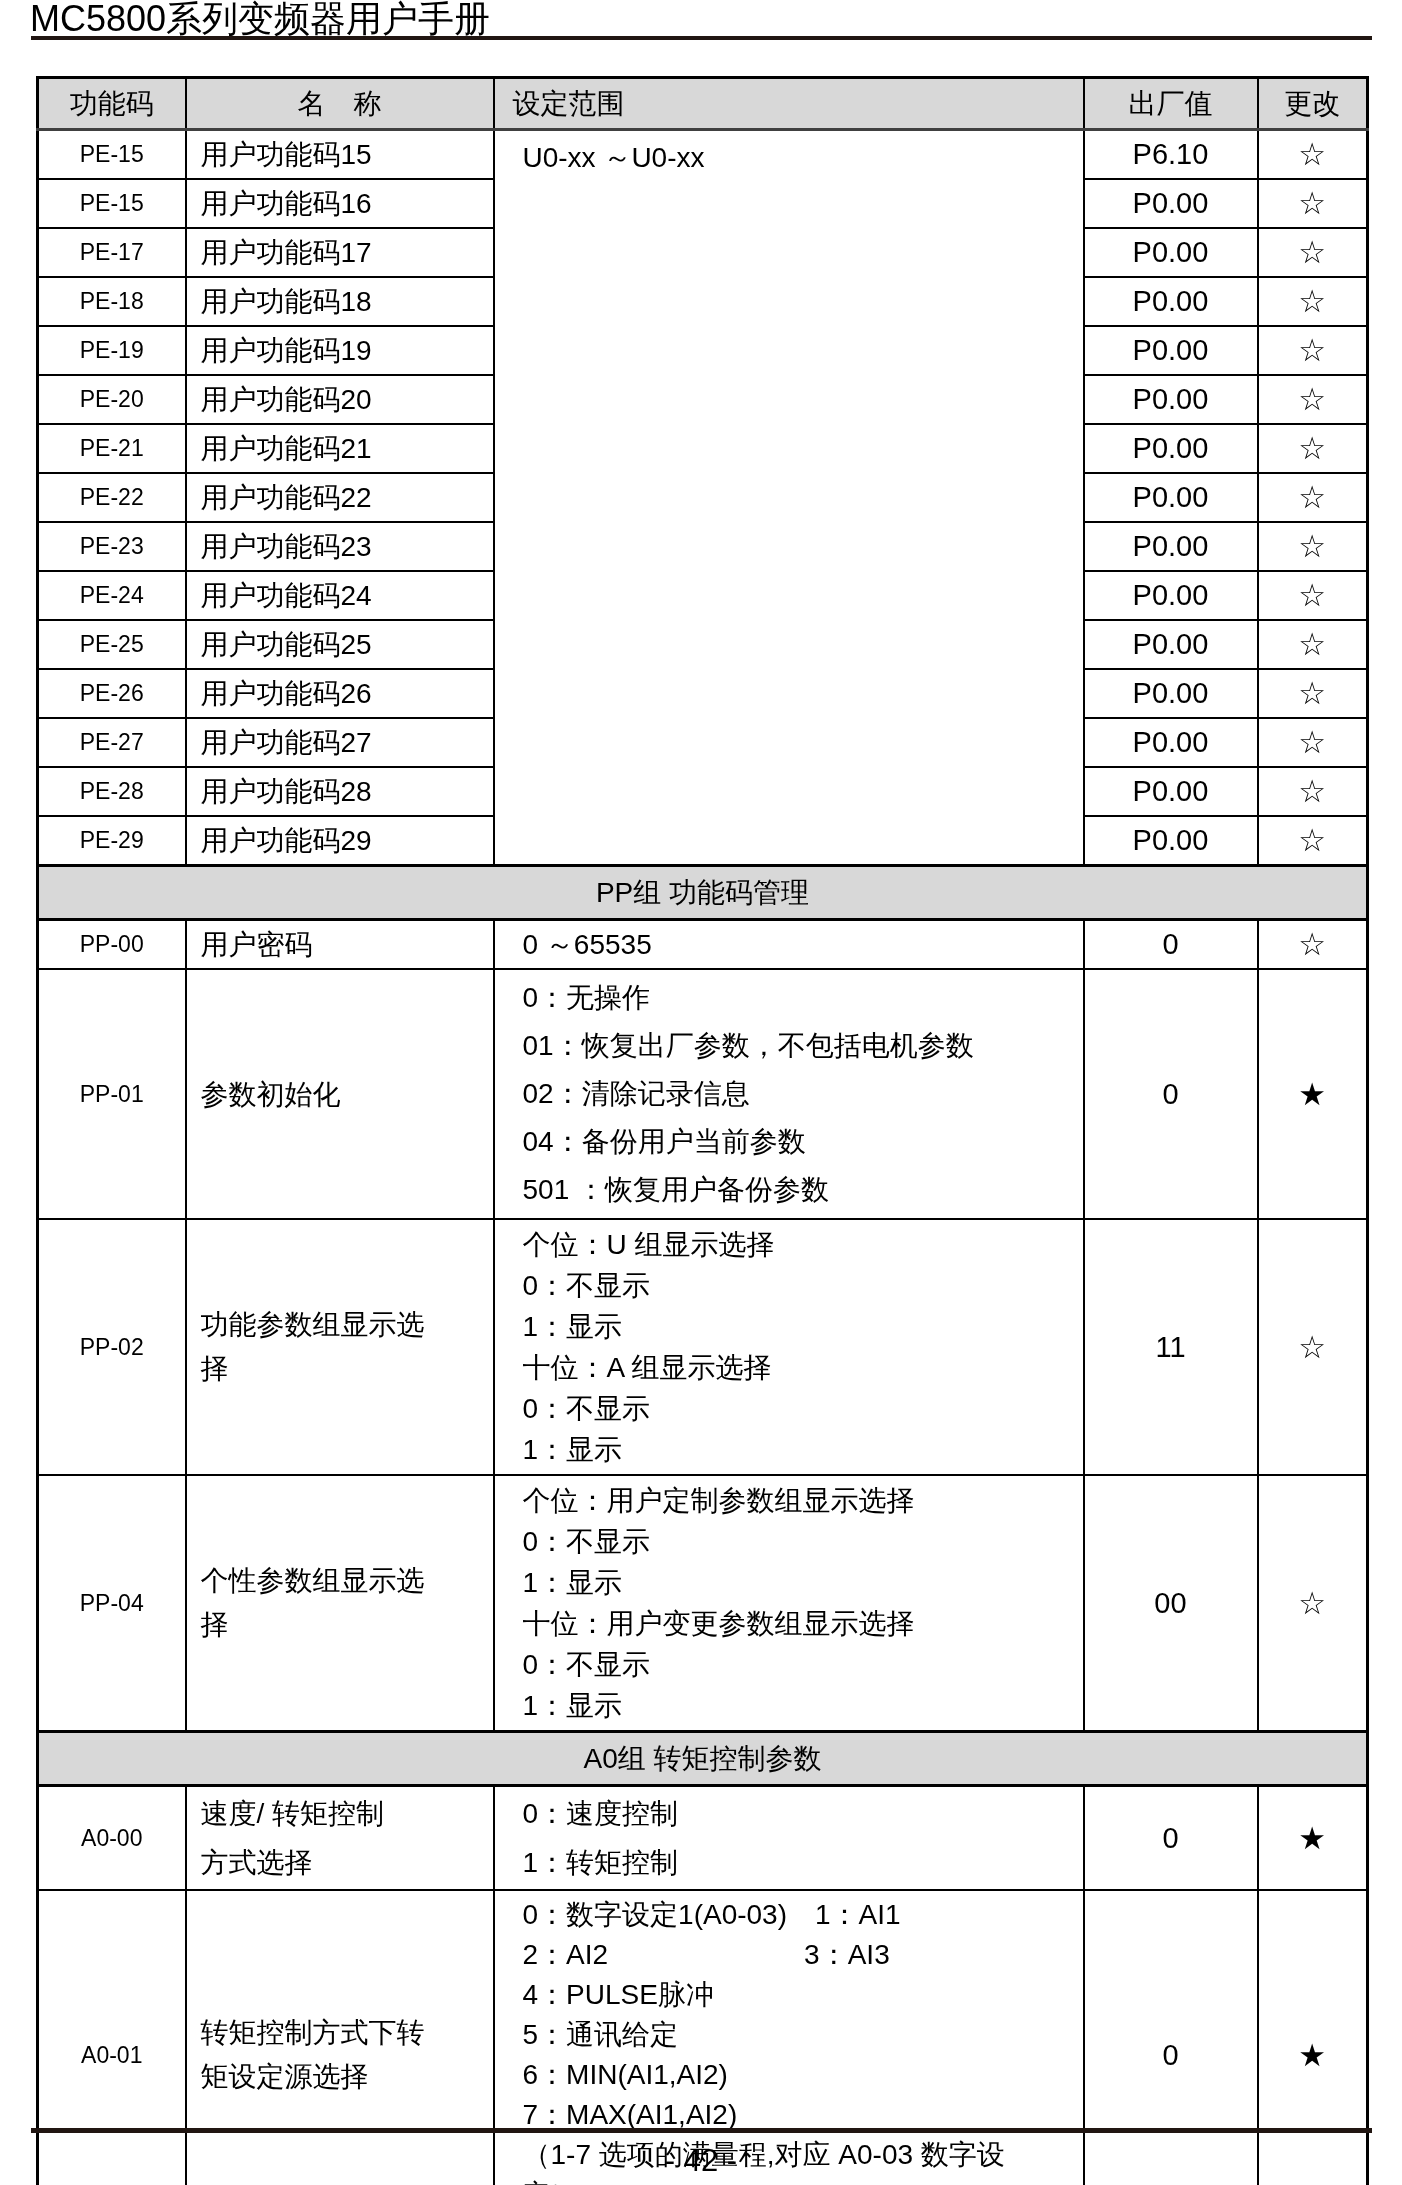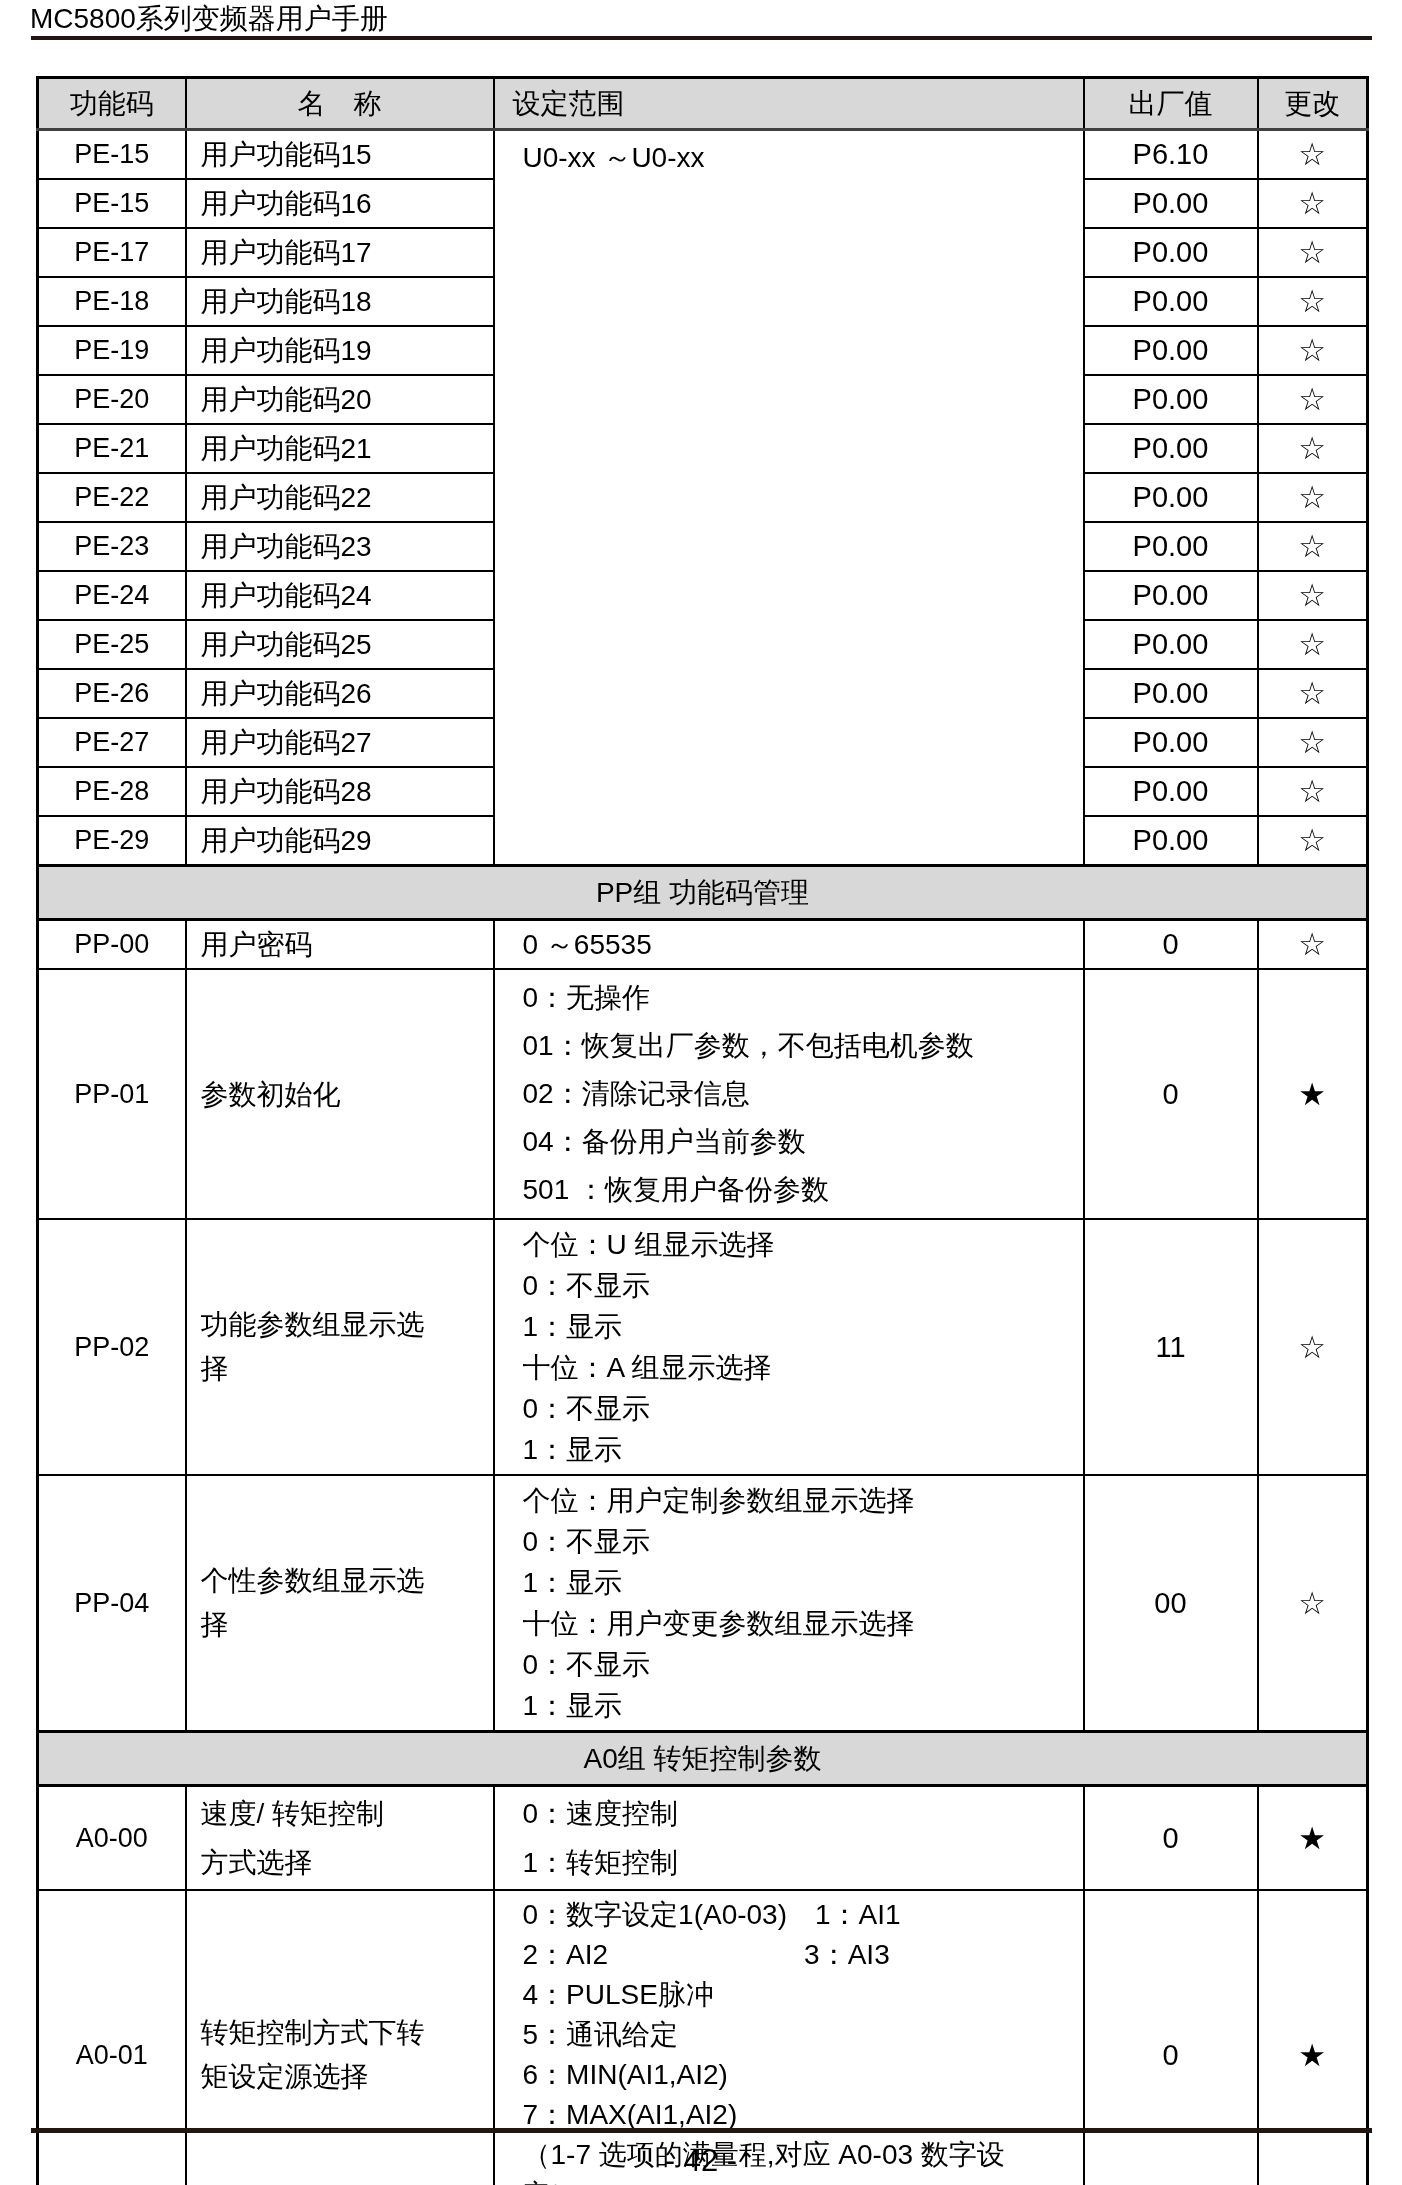--- a/index.html
+++ b/index.html
@@ -2,21 +2,21 @@
 <html><head>
 <meta charset="utf-8">
 <style>
   html,body{margin:0;padding:0;}
   body{
     width:1402px;height:2185px;position:relative;background:#ffffff;
     font-family:"Liberation Sans","DejaVu Sans",sans-serif;color:#000;
     -webkit-font-smoothing:antialiased;
   }
   .page-title{
-    position:absolute;left:30px;top:2px;font-size:28px;line-height:34px;color:#000;
+    position:absolute;left:30px;top:2px;font-size:36px;line-height:34px;color:#000;
     letter-spacing:0px;white-space:nowrap;
   }
   .top-rule{position:absolute;left:31px;width:1341px;top:36px;height:4px;background:#211612;}
   .bottom-rule{position:absolute;left:31px;width:1341px;top:2128px;height:5px;background:#211612;}
   .page-number{position:absolute;left:0;top:2143px;width:100%;text-align:center;font-size:31px;color:#000;}
 
   table.param-table{
     position:absolute;left:36px;top:76px;width:1330px;
     border-collapse:collapse;table-layout:fixed;
     font-size:28px;
@@ -27,21 +27,21 @@
   table.param-table{border:3px solid #000;}
   tr.header-row th{
     background:#d8d8d8;height:47px;font-weight:normal;font-size:28px;
     border-bottom:3px solid #404040;
   }
   th.h-code,th.h-value,th.h-change{text-align:center;}
   th.h-name{text-align:center;}
   th.h-range{text-align:left;padding-left:18px;}
 
   tr.param-row td{height:43px;}
-  .cell-code{text-align:center;font-size:27px;}
+  .cell-code{text-align:center;font-size:23px;}
   .cell-name{text-align:left;padding:2px 8px 2px 14px;line-height:41px;white-space:pre-wrap;font-size:28px;}
   .cell-range{text-align:left;padding:2px 4px 2px 28px;line-height:41px;white-space:pre-wrap;font-size:28px;vertical-align:middle;}
   .cell-range.span-top{vertical-align:top;padding-top:6px;}
   .cell-value{text-align:center;font-size:29px;}
   .cell-star{text-align:center;font-size:31px;}
 
   tr.section-row td{
     background:#d8d8d8;height:49px;text-align:center;font-size:28px;
     border-top:3px solid #000;border-bottom:3px solid #000;
   }

